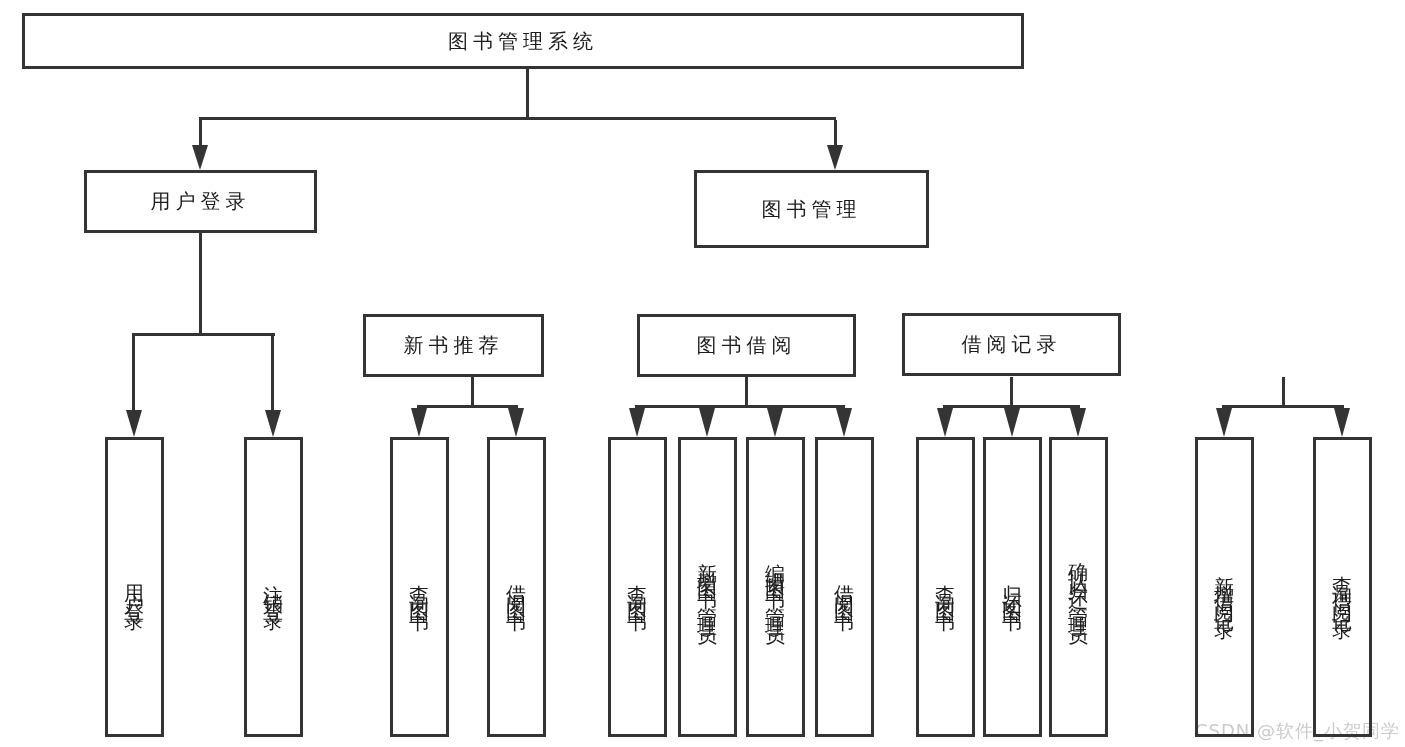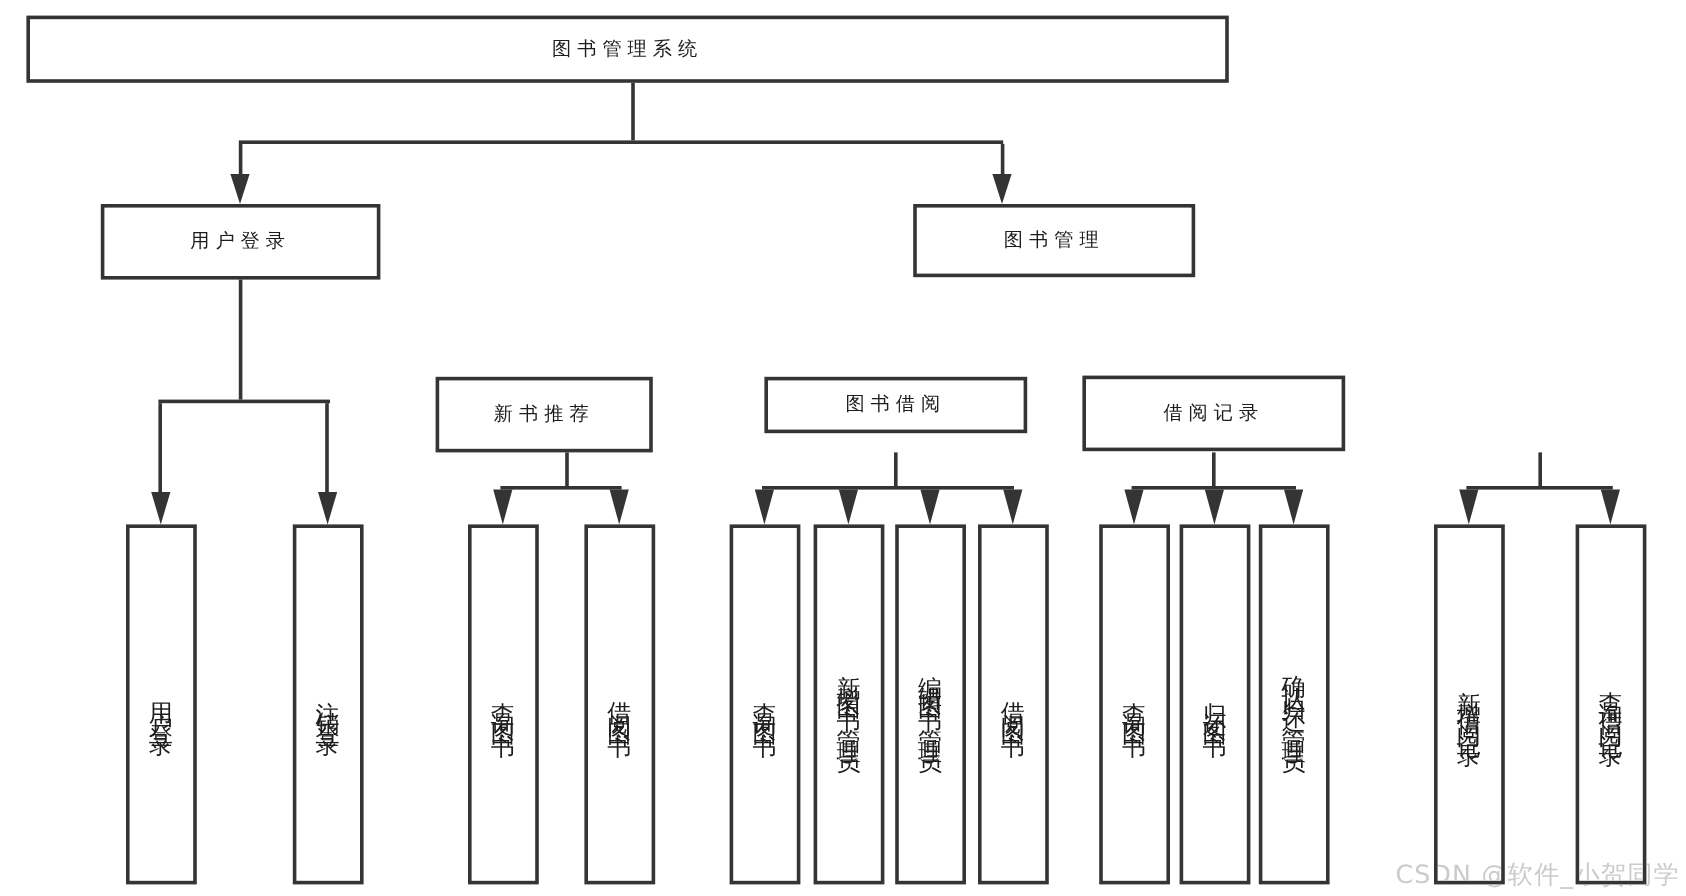--- a/index.html
+++ b/index.html
@@ -12,21 +12,21 @@
   }
   .node {
     position:absolute;
     box-sizing:border-box;
     border:3px solid var(--line,#343434);
     background:#ffffff;
     display:flex; align-items:center; justify-content:center;
     color:var(--text,#1d1d1d);
   }
   .node.h span {
-    font-size:16px;
+    font-size:20px;
     letter-spacing:5px;
     white-space:nowrap;
   }
   .node.v span {
     writing-mode:vertical-rl;
     text-orientation:mixed;
     font-size:20px;
     letter-spacing:9px;
     line-height:1;
   }
@@ -36,48 +36,48 @@
     position:absolute; width:0; height:0;
     border-left:8px solid transparent;
     border-right:8px solid transparent;
     border-top:29px solid var(--line,#343434);
   }
   .arrow.a25 { border-top-width:25px; }
   .arrow.a27 { border-top-width:27px; }
   .watermark {
     position:absolute;
     right:5px; bottom:4px;
-    font-size:21px;
+    font-size:18px;
     letter-spacing:1px;
     color:var(--watermark,#cbcbcb);
     mix-blend-mode:darken;
     z-index:10;
     white-space:nowrap;
   }
 </style>
 </head>
 <body>
 
 <div class="canvas">
 
   <div class="node h" style="left:22px;top:13px;width:1002px;height:56px">
     <span>图书管理系统</span>
   </div>
 
   <div class="node h" style="left:84px;top:170px;width:233px;height:63px">
     <span>用户登录</span>
   </div>
-  <div class="node h" style="left:761px;top:170px;width:235px;height:61px">
+  <div class="node h" style="left:694px;top:170px;width:235px;height:78px">
     <span>图书管理</span>
   </div>
 
   <div class="node h" style="left:363px;top:314px;width:181px;height:63px">
     <span>新书推荐</span>
   </div>
-  <div class="node h" style="left:637px;top:314px;width:219px;height:47px">
+  <div class="node h" style="left:637px;top:314px;width:219px;height:63px">
     <span>图书借阅</span>
   </div>
   <div class="node h" style="left:902px;top:313px;width:219px;height:63px">
     <span>借阅记录</span>
   </div>
 
   <div class="node v" style="left:105px;top:437px;width:59px;height:300px">
     <span>用户登录</span>
   </div>
   <div class="node v" style="left:244px;top:437px;width:59px;height:300px">

